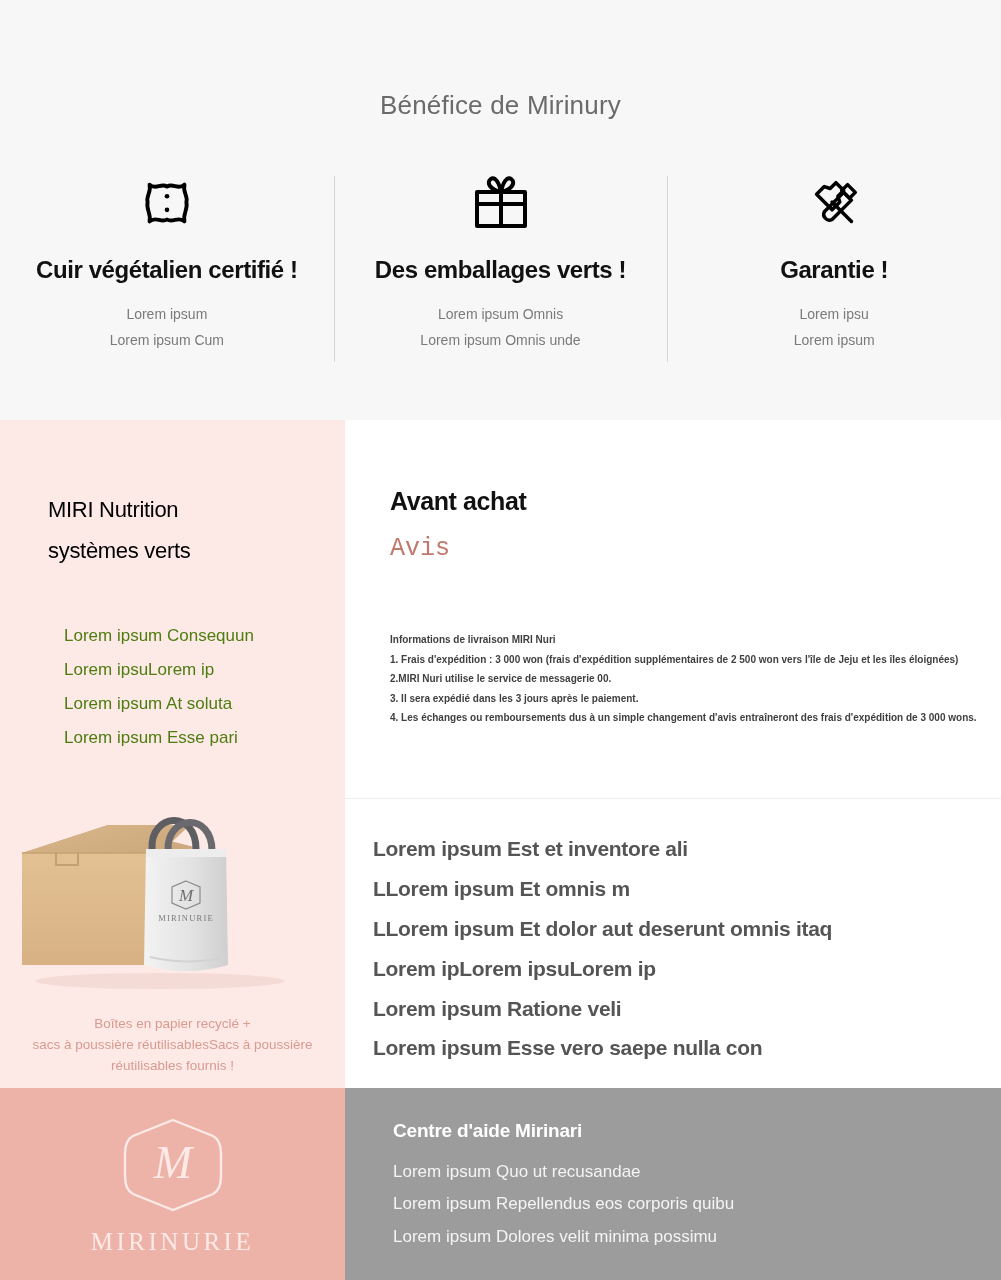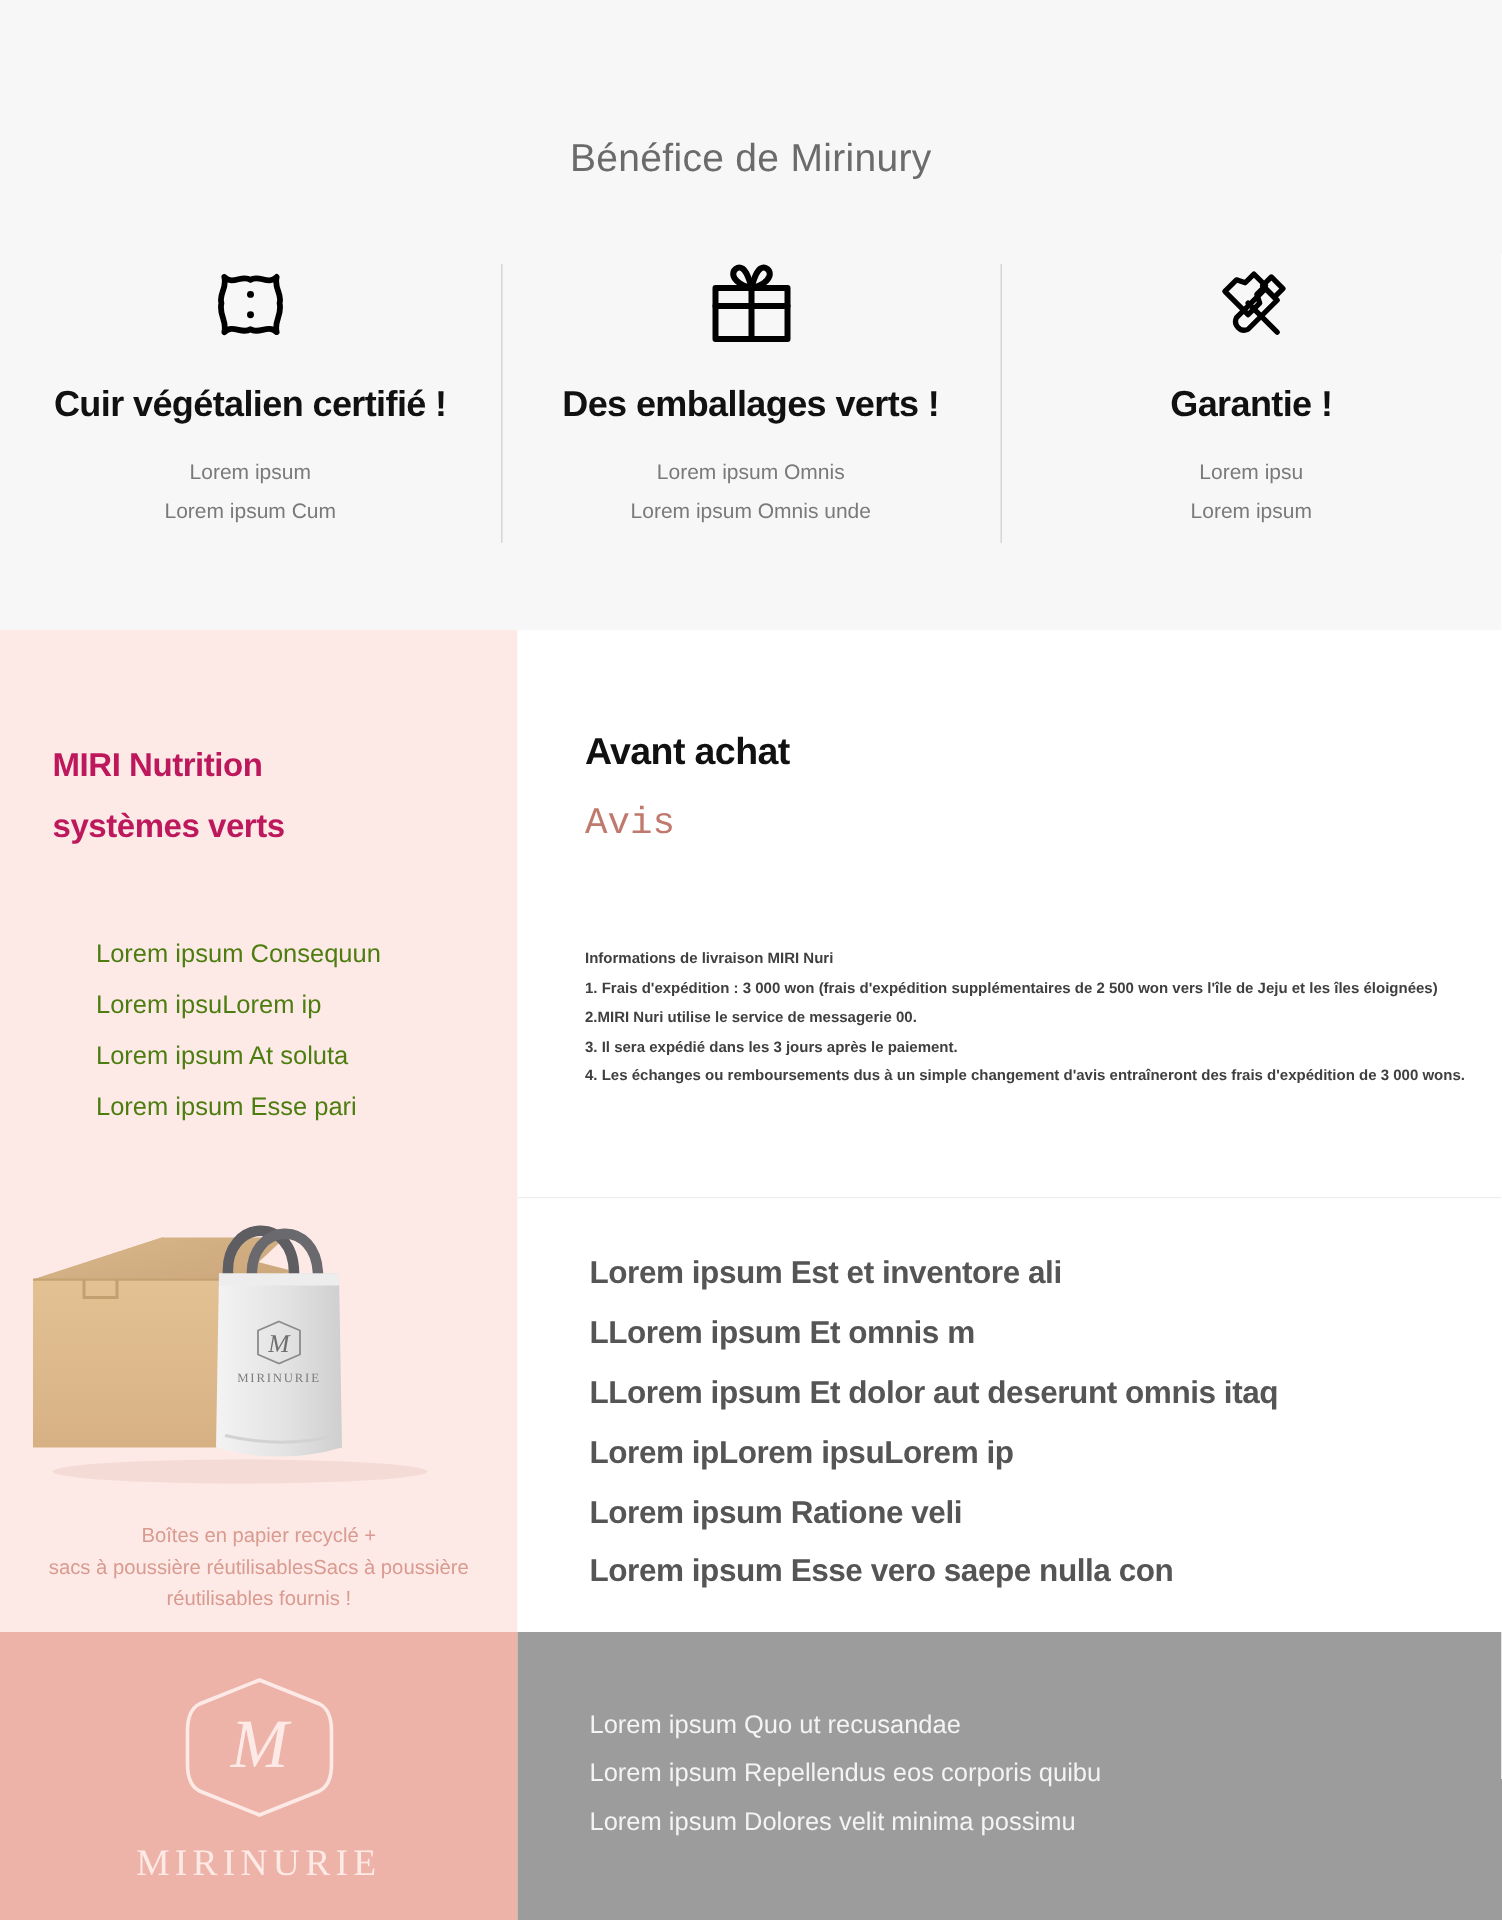--- a/index.html
+++ b/index.html
@@ -70,24 +70,24 @@
   
   .pink-panel {
     position: absolute;
     left: 0; top: 420px;
     width: 345px; height: 668px;
     background: #fdeae7;
     padding: 70px 0 0 0;
   }
   .pink-heading {
     font-size: 22px;
-    font-weight: bold;
-    color: #be185d;
+    font-weight: normal;
+    color: #000000;
     line-height: 1.85;
-    padding-left: 35px;
+    padding-left: 48px;
     letter-spacing: -0.3px;
   }
   .pink-heading div { white-space: nowrap; }
   .pink-list {
     margin-top: 48px;
     padding-left: 64px;
     font-size: 17px;
     color: #4d7c0f;
     line-height: 2.0;
   }
@@ -142,21 +142,21 @@
     left: 345px; top: 798px;
     width: 656px; height: 1px;
     background: #eeeeee;
   }
 
   .right-list {
     position: absolute;
     left: 345px; top: 799px;
     width: 656px; height: 289px;
     background: #ffffff;
-    padding: 30px 0 0 48px;
+    padding: 30px 0 0 28px;
   }
   .right-list div {
     font-size: 21px;
     font-weight: bold;
     color: #555555;
     line-height: 1.9;
     white-space: nowrap;
     letter-spacing: -0.3px;
   }
 
@@ -353,20 +353,21 @@
     <div class="logo-wrap">
       <svg width="128" height="108" viewBox="0 0 128 108">
         <path d="M64 8 L104 24 Q112 28 112 42 L112 64 Q112 78 104 82 L64 98 L24 82 Q16 78 16 64 L16 42 Q16 28 24 24 Z" fill="none" stroke="#fdeae7" stroke-width="2.4"></path>
         <text x="64" y="66" text-anchor="middle" font-family="Liberation Serif, serif" font-style="italic" font-size="46" fill="#fdeae7">M</text>
       </svg>
       <div class="logo-name">MIRINURIE</div>
     </div>
   </footer>
 
   <footer class="footer-right">
+    <div class="help-title">Centre d'aide Mirinari</div>
     <div class="help-list">
       <div>Lorem ipsum Quo ut recusandae</div>
       <div>Lorem ipsum Repellendus eos corporis quibu</div>
       <div>Lorem ipsum Dolores velit minima possimu</div>
     </div>
   </footer>
 
 </div>
 
 </body></html>

